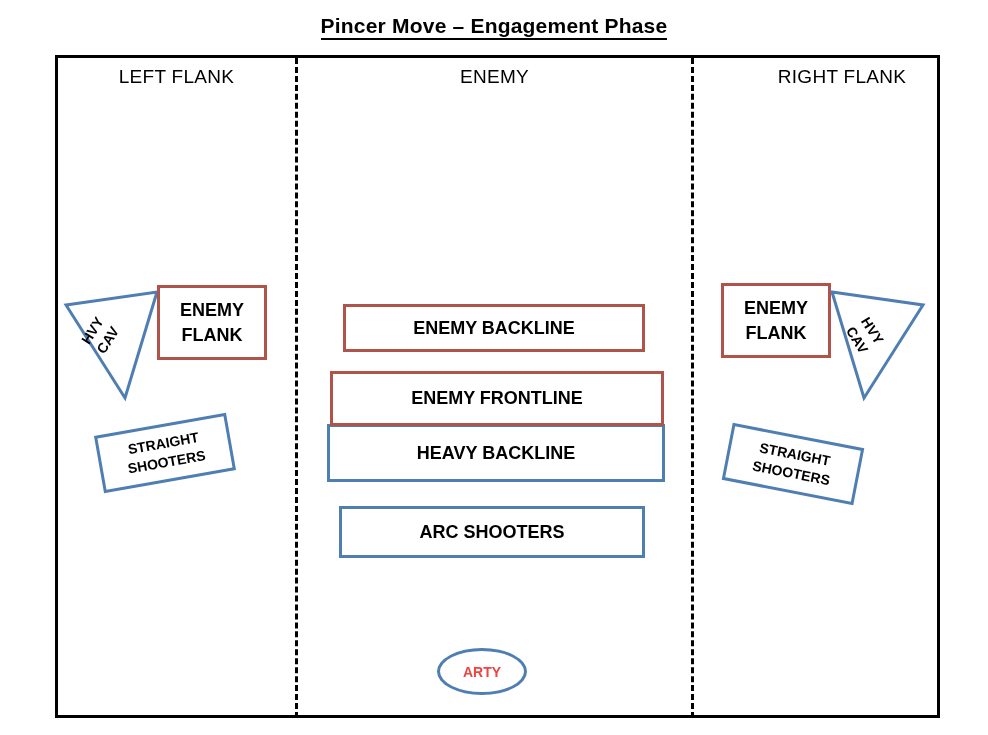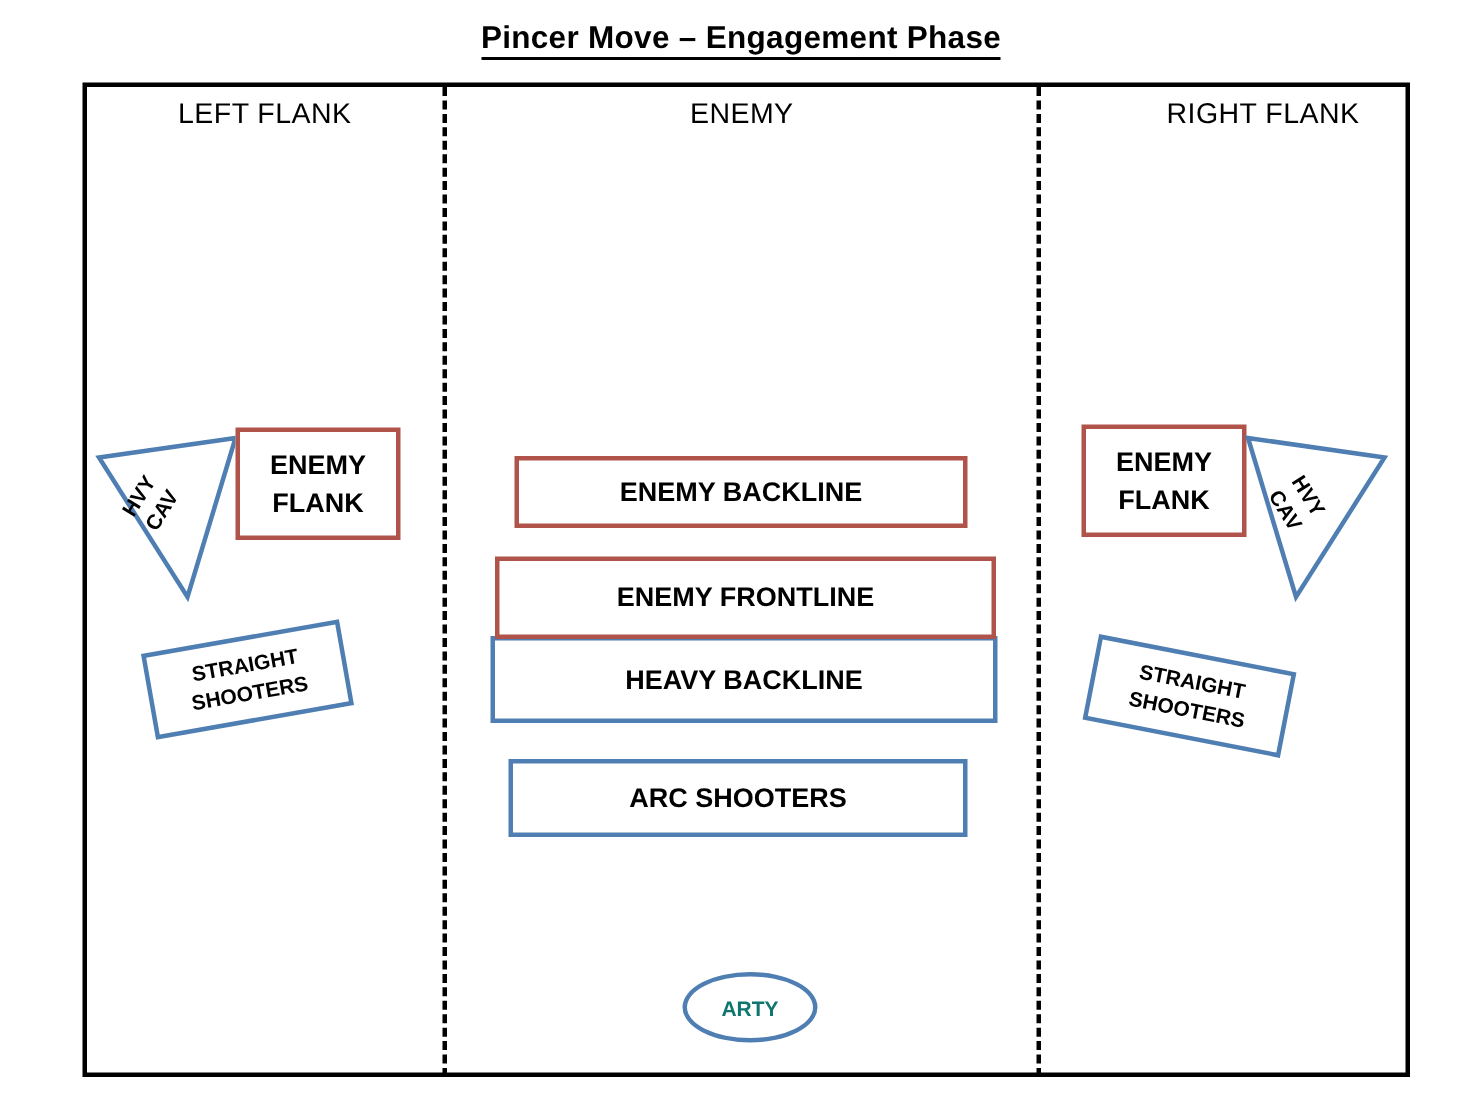--- a/index.html
+++ b/index.html
@@ -97,32 +97,32 @@
     left: 327px; top: 424px; width: 338px; height: 58px;
     z-index: 2;
   }
   #arc-shooters-box {
     left: 339px; top: 506px; width: 306px; height: 52px;
   }
 
   
   #arty-ellipse {
     position: absolute;
-    left: 455px; top: 648px;
+    left: 437px; top: 648px;
     width: 90px; height: 47px;
     box-sizing: border-box;
     border: 3px solid #4F7EB3;
     border-radius: 50%;
     background: #ffffff;
     display: flex;
     align-items: center;
     justify-content: center;
     font-size: 14px;
     font-weight: bold;
-    color: #0f766e;
+    color: #ef4444;
   }
 
   
   #left-enemy-flank-box {
     left: 157px; top: 285px; width: 110px; height: 75px;
     flex-direction: column;
   }
   #right-enemy-flank-box {
     left: 721px; top: 283px; width: 110px; height: 75px;
     flex-direction: column;

